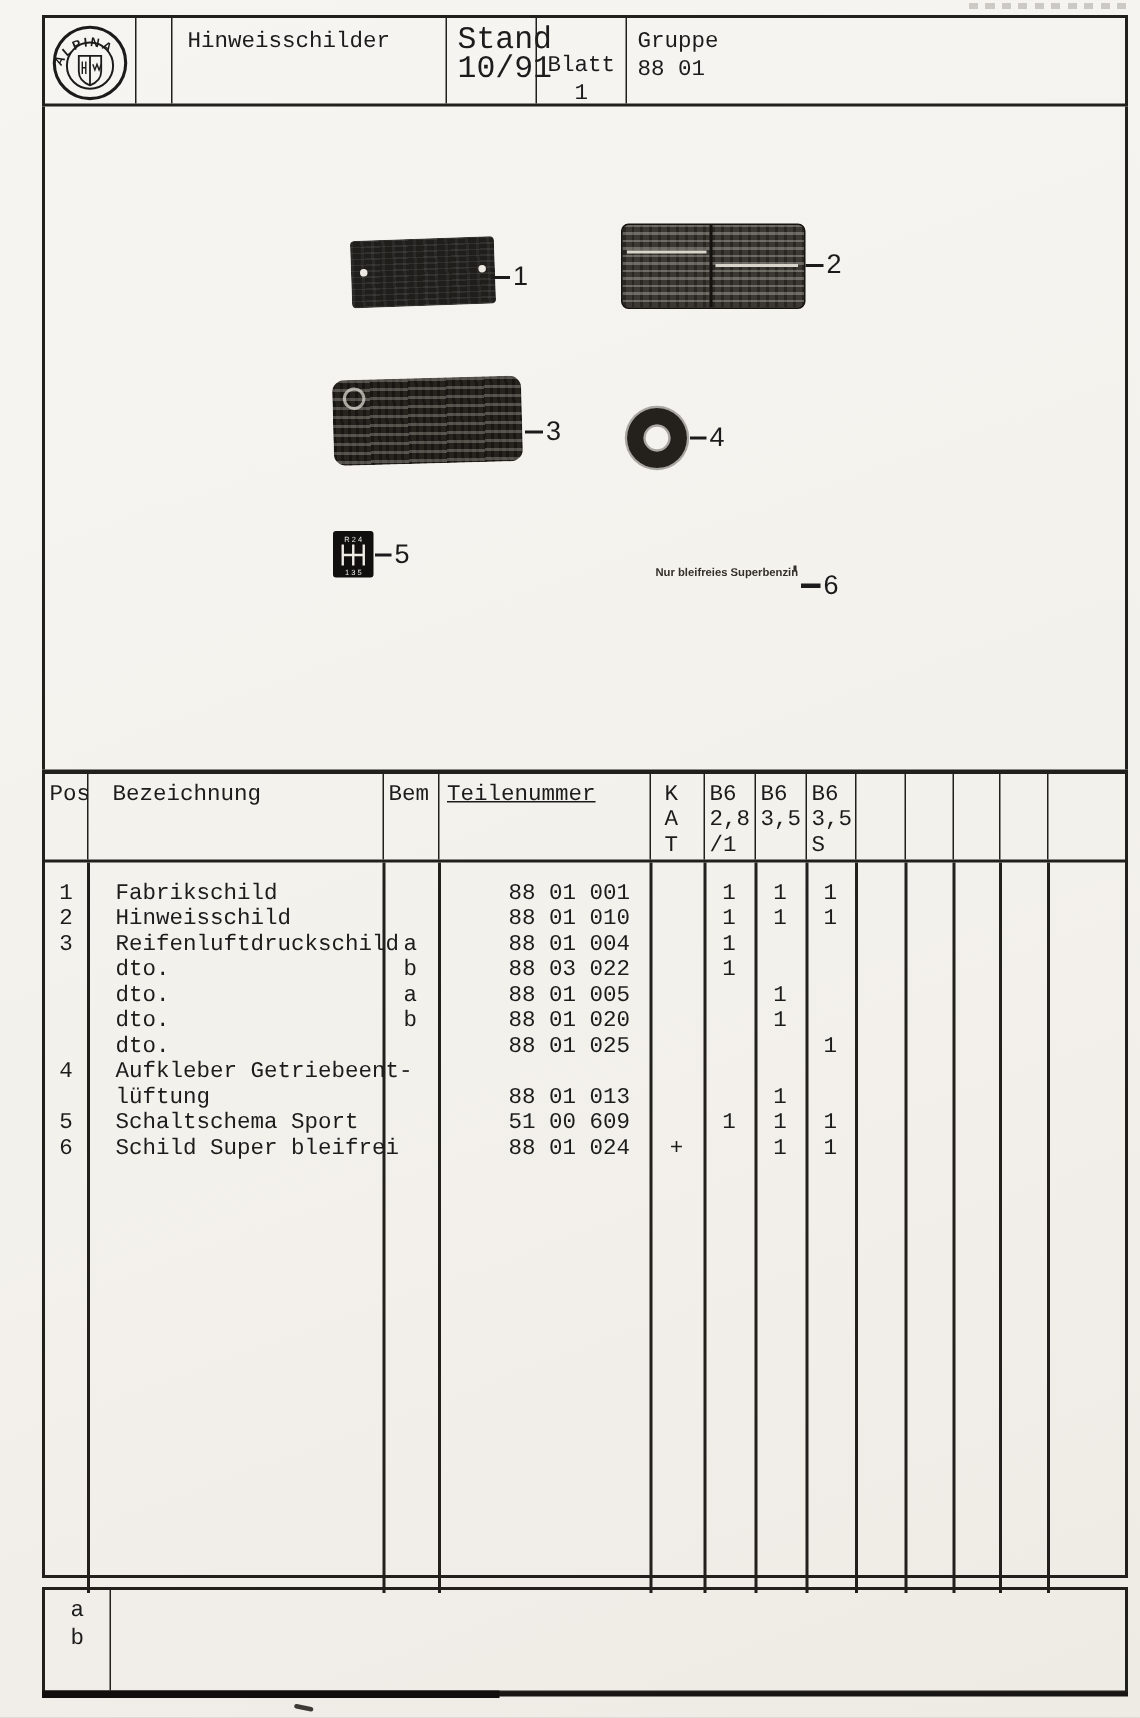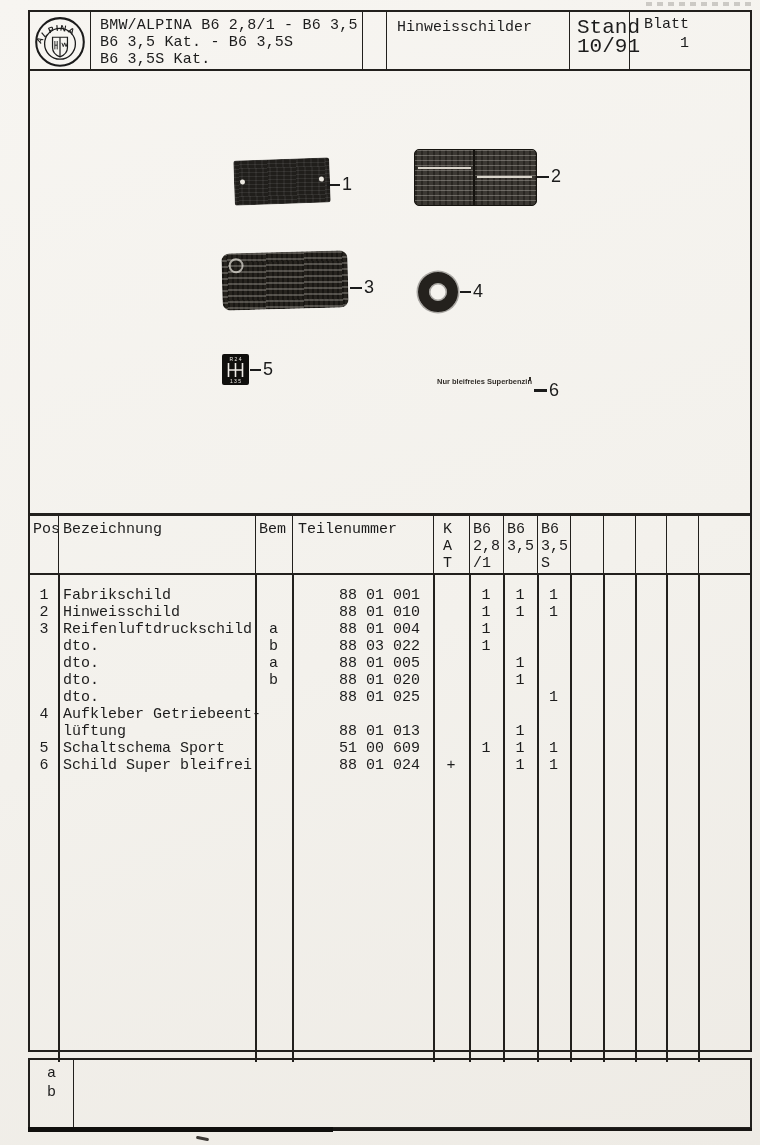--- a/index.html
+++ b/index.html
@@ -15,21 +15,21 @@
 
   
   #hdr{left:28px;top:10px;width:724px;height:61px;display:flex;}
   #hdr .hc{box-sizing:border-box;border-left:1.5px solid #22201d;}
   #hdr .hc:first-child{border-left:none;}
   .logo-cell{width:60px;display:flex;align-items:center;justify-content:center;}
   .title-cell{width:272px;padding:5px 0 0 9px;font-size:15px;line-height:17px;letter-spacing:.2px;}
   .gap-cell{width:24px;}
   .section-cell{width:183px;padding:7px 0 0 10px;font-size:15px;}
   .stand-cell{width:60px;padding:6px 0 0 7px;font-size:21px;line-height:19px;}
-  .blatt-cell{width:60px;padding-top:3px;font-size:15px;line-height:19px;text-align:right;}
+  .blatt-cell{width:60px;padding-top:22px;font-size:15px;line-height:19px;text-align:center;}
   .gruppe-cell{flex:1;padding:6px 0 0 7px;font-size:15px;line-height:19px;}
 
   
   #fig{left:28px;top:71px;width:724px;height:442px;border-left:2px solid #22201d;border-right:2px solid #22201d;position:absolute;box-sizing:border-box;}
   .abs{position:absolute;}
   .leader{position:absolute;height:2px;background:#1b1b1b;}
   .callout{position:absolute;font-family:"Liberation Sans","DejaVu Sans",sans-serif;font-size:18px;color:#1b1b1b;}
 
   .plate1{left:234px;top:159px;width:96px;height:45px;background:#201e1b;border-radius:3px;transform:rotate(-2deg);
     background-image:repeating-linear-gradient(0deg,rgba(255,255,255,.08) 0 1px,transparent 1px 4px),repeating-linear-gradient(90deg,rgba(255,255,255,.05) 0 2px,transparent 2px 7px);}
@@ -52,36 +52,36 @@
   .plate5{left:222px;top:354px;width:27px;height:31px;background:#100f0d;border-radius:2px;}
 
   .fuel-text{left:437px;top:377px;font-size:7.5px;font-weight:bold;color:#332f2a;letter-spacing:0px;}
   .fuel-tick{left:529px;top:377px;width:1.5px;height:4px;background:#332f2a;}
 
   
   #ptable{left:28px;top:513px;width:724px;height:539px;border-top-width:3px;}
   #thead{display:flex;height:59px;border-bottom:2px solid #22201d;box-sizing:border-box;}
   #thead .hc{box-sizing:border-box;border-left:1.5px solid #22201d;font-size:15px;line-height:17px;padding-top:5px;}
   #thead .hc:first-child{border-left:none;}
-  .w-pos{width:28px;} .w-name{width:197px;} .w-bem{width:37px;} .w-part{width:141px;}
+  .w-pos{width:28px;} .w-name{width:197px;} .w-bem{width:37px;} .w-part{width:141px;text-decoration:underline;}
   .w-kat{width:36px;} .w-q{width:34px;} .w-q3{width:33px;}
   .w-e1{width:33px;} .w-e2{width:32px;} .w-e3{width:31px;} .w-e4{width:32px;} .w-elast{flex:1;}
   #thead .lbl-pos{padding-left:3px;}
-  #thead .lbl-name{padding-left:4px;}
+  #thead .lbl-name{padding-left:16px;}
   #thead .lbl-bem{padding-left:3px;}
   #thead .lbl-part{padding-left:5px;}
   #thead .lbl-kat{padding-left:9px;}
   #thead .lbl-model{padding-left:3px;}
 
   #tbody{position:relative;height:475px;padding-top:12px;box-sizing:content-box;}
   .vline{position:absolute;top:0;bottom:0;width:1.5px;background:#22201d;}
   .trow{display:flex;height:17px;font-size:15px;line-height:17px;position:relative;z-index:1;}
   .trow .c{box-sizing:border-box;overflow:visible;white-space:nowrap;}
   .c-pos{width:28px;text-align:center;}
-  .c-name{width:197px;padding-left:5px;}
+  .c-name{width:197px;padding-left:19px;}
   .c-bem{width:37px;text-align:center;}
   .c-part{width:141px;text-align:right;padding-right:13px;}
   .c-kat{width:36px;text-align:center;}
   .c-q{width:34px;text-align:center;}
   .c-q3{width:33px;text-align:center;}
 
   
   #fnotes{left:28px;top:1058px;width:724px;height:71px;display:flex;}
   #fnotes .keycol{width:44px;border-right:1.5px solid #22201d;box-sizing:border-box;padding-top:4px;text-align:center;font-size:15px;line-height:19px;}
   #fnotes .txtcol{padding:4px 0 0 10px;font-size:15px;line-height:19px;letter-spacing:-.2px;}
@@ -107,34 +107,33 @@
           </defs>
         <text font-family="Liberation Sans, sans-serif" font-size="9" font-weight="bold" fill="#1b1b1b" letter-spacing="1.5">
           <textPath href="#arc" startOffset="4%">ALPINA</textPath>
         </text>
         <path d="M22 27 L38 27 L38 38 Q38 45 30 48 Q22 45 22 38 Z" fill="none" stroke="#1b1b1b" stroke-width="1.3"></path>
         <line x1="30" y1="27" x2="30" y2="48" stroke="#1b1b1b" stroke-width="1.3"></line>
         <path d="M24.5 31 v9 M27 31 v9 M24.5 35.5 h2.5" fill="none" stroke="#1b1b1b" stroke-width="1"></path>
         <path d="M32 33 l1.5 4 l1.5 -4 l1.5 4 l1.5 -4" fill="none" stroke="#1b1b1b" stroke-width="1"></path>
       </svg>
     </div>
-    <div class="hc title-cell">
-      <div>BMW/ALPINA B6 2,8/1 - B6 3,5</div>
-      <div>B6 3,5 Kat. - B6 3,5S</div>
-      <div>B6 3,5S Kat.</div>
-    </div>
     <div class="hc gap-cell"></div>
     <div class="hc section-cell">Hinweisschilder</div>
     <div class="hc stand-cell">
       <div>Stand</div>
       <div>10/91</div>
     </div>
     <div class="hc blatt-cell">
       <div>Blatt</div>
       <div>1</div>
+    </div>
+    <div class="hc gruppe-cell">
+      <div>Gruppe</div>
+      <div>88 01</div>
     </div>
   </div>
 
   <div id="fig"></div>
 
   <div class="abs plate1">
     <div class="rivet l"></div>
     <div class="rivet r"></div>
   </div>
   <div class="leader" style="left:327px;top:184px;width:13px;"></div>

